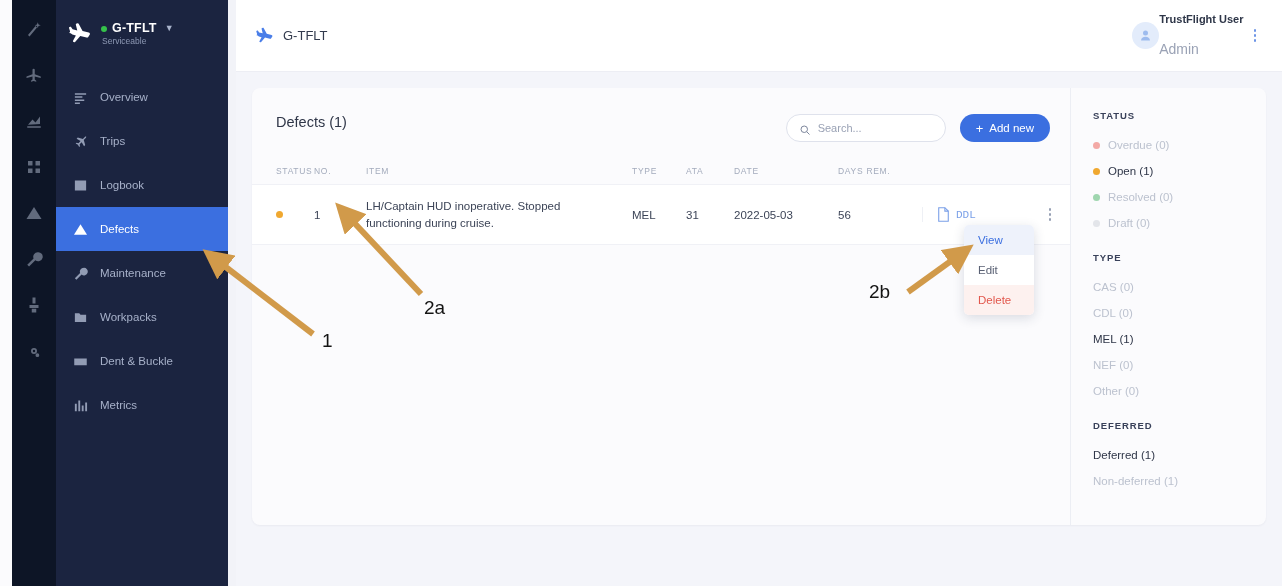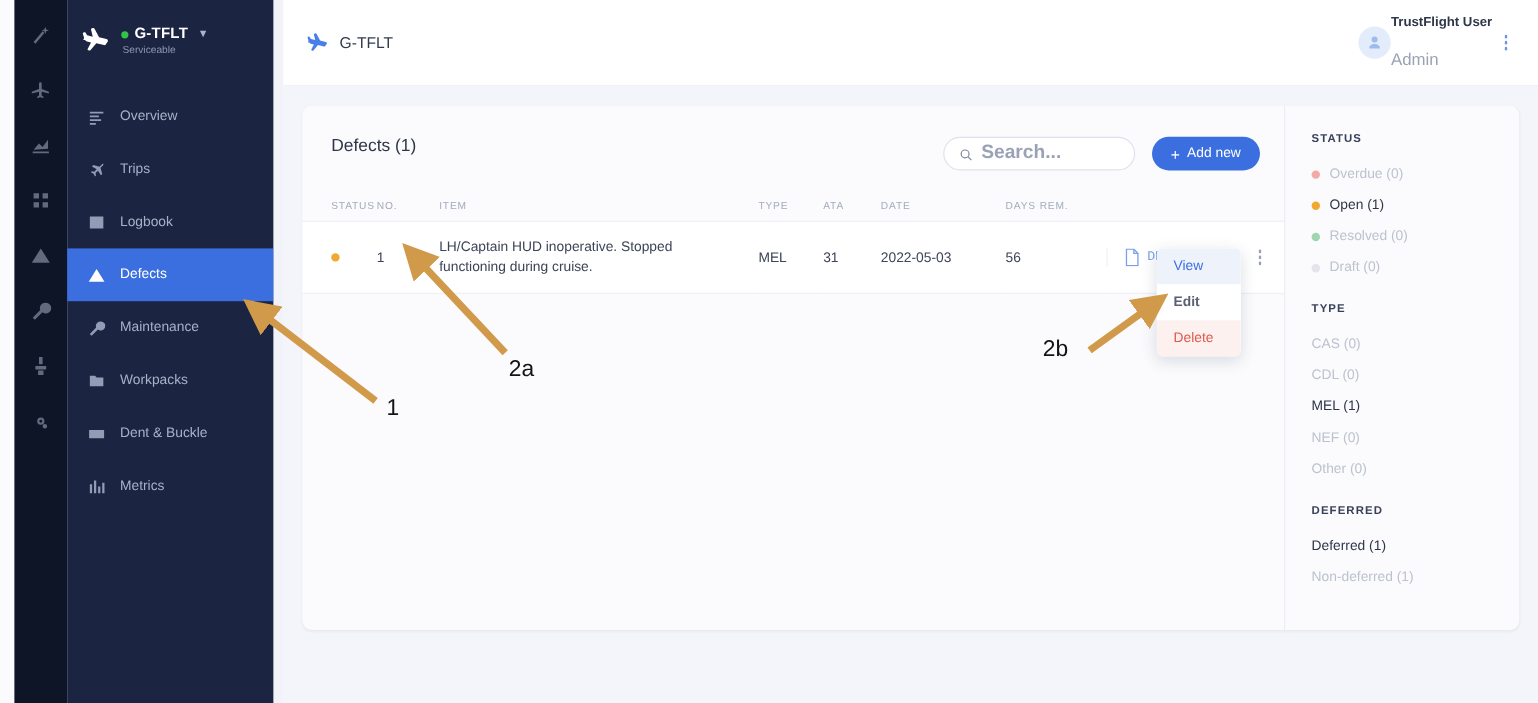--- a/index.html
+++ b/index.html
@@ -95,22 +95,22 @@
   .card-head { display: flex; align-items: flex-start; padding: 26px 20px 0 24px; }
   .card-title { font-size: 14.5px; color: #2f3648; }
   .head-tools { margin-left: auto; display: flex; align-items: center; gap: 14px; }
   .search-box {
     width: 160px; height: 28px; border: 1px solid #dfe2ec; border-radius: 16px;
     background: #ffffff; display: flex; align-items: center; gap: 7px; padding: 0 12px;
   }
   .search-ico { width: 12px; height: 12px; color: #7d869c; flex: 0 0 auto; }
   .search-ico svg { width: 12px; height: 12px; fill: none; stroke: currentColor; stroke-width: 2; }
   .search-inp {
-    border: 0; outline: 0; background: transparent; font-size: 16px;
-    color: #5b6377; width: 100%; font-family: "Liberation Sans", sans-serif; font-weight: bold;
+    border: 0; outline: 0; background: transparent; font-size: 11px;
+    color: #5b6377; width: 100%; font-family: "Liberation Sans", sans-serif;
   }
   .search-inp::placeholder { color: #9aa2b5; }
   .add-btn {
     height: 28px; background: #3b6fe0; color: #ffffff; border: 0; border-radius: 15px;
     font-size: 11.5px; padding: 0 16px; display: flex; align-items: center; gap: 6px;
     font-family: "Liberation Sans", sans-serif; cursor: pointer;
   }
   .add-plus { font-size: 13px; line-height: 1; }
 
   
@@ -133,28 +133,28 @@
   .item-text { line-height: 1.45; padding-right: 22px; }
   .ddl-cell { display: flex; align-items: center; gap: 6px; border-left: 1px solid #eef0f5; padding-left: 14px; font-family: Liberation Mono, monospace; }
   .ddl-ico { width: 13px; height: 15px; color: #7ba0e8; }
   .ddl-ico svg { width: 13px; height: 15px; fill: none; stroke: currentColor; stroke-width: 1.6; }
   .ddl-text { font-size: 11px; color: #7ba0e8; }
   .kebab-row { display: flex; flex-direction: column; gap: 2.5px; align-items: center; padding: 3px; }
   .kebab-row i { width: 2.5px; height: 2.5px; border-radius: 50%; background: #97a0b4; display: block; }
 
   
   .dropdown {
-    position: absolute; left: 712px; top: 119px; width: 70px;
+    position: absolute; left: 712px; top: 137px; width: 70px;
     background: #ffffff; border-radius: 5px;
     box-shadow: 0 3px 12px rgba(40,50,80,.16);
     overflow: hidden; z-index: 30;
   }
   .dd-item { font-size: 11.5px; padding: 9px 0 9px 14px; }
   .dd-view { color: #3b6fe0; background: #eef2fb; }
-  .dd-edit { color: #5a6174; background: #ffffff; font-weight: bold; }
+  .dd-edit { color: #5a6174; background: #ffffff; }
   .dd-delete { color: #e2574c; background: #fdf1ef; }
 
   
   .filter-group { margin-bottom: 16px; }
   .filter-title {
     font-size: 9.5px; font-weight: bold; color: #39415a; letter-spacing: .9px;
     margin-bottom: 11px;
   }
   .filter-row { display: flex; align-items: center; gap: 8px; height: 26px; font-size: 11.5px; }
   .filter-dot { width: 7px; height: 7px; border-radius: 50%; flex: 0 0 auto; }

